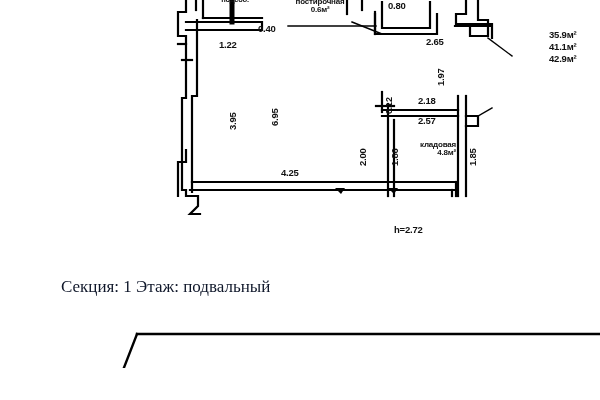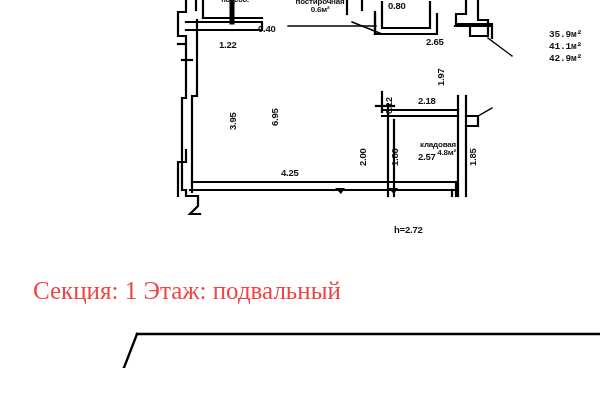--- a/index.html
+++ b/index.html
@@ -31,32 +31,33 @@
     font-family: "Liberation Sans", sans-serif;
     font-weight: bold;
     color: #111;
     white-space: nowrap;
     line-height: 1.05;
     letter-spacing: -0.2px;
   }
   .dim { font-size: 9.5px; }
   .dim-sm { font-size: 9px; }
   .room { font-size: 8px; text-align: center; }
-  .areas { font-size: 9.5px; line-height: 1.28; font-family: Liberation Mono, monospace; }
+  .areas { font-size: 9.5px; line-height: 1.28; }
   .vert {
     transform: rotate(-90deg);
     transform-origin: left top;
   }
   .caption {
     position: absolute;
     font-family: "Liberation Serif", serif;
-    font-size: 25px;
+    font-size: 17px;
     font-weight: normal;
-    color: #ef4444;
+    color: #0f172a;
     white-space: nowrap;
+    margin-left: 28px;
   }
 </style>
 </head>
 <body>
 
 <div id="page">
 
   <svg class="plan-svg" viewBox="0 0 600 260">
     <g fill="none" stroke="#000" stroke-width="2.2" stroke-linecap="square">
 
@@ -134,21 +135,21 @@
   <div class="lbl dim" style="left:219px; top:40px;">1.22</div>
   <div class="lbl dim" style="left:388px; top:1px;">0.80</div>
   <div class="lbl dim" style="left:393px; top:37px;margin-left:33px;">2.65</div>
 
   <div class="lbl dim vert" style="left:436px; top:86px;">1.97</div>
   <div class="lbl dim vert" style="left:228px; top:130px;">3.95</div>
   <div class="lbl dim vert" style="left:270px; top:126px;">6.95</div>
 
   <div class="lbl dim-sm vert" style="left:385px; top:114px;">0.12</div>
   <div class="lbl dim" style="left:418px; top:96px;">2.18</div>
-  <div class="lbl dim" style="left:418px; top:116px;margin-top:36px;">2.57</div>
+  <div class="lbl dim" style="left:418px; top:116px;">2.57</div>
 
   <div class="lbl dim vert" style="left:358px; top:166px;">2.00</div>
   <div class="lbl dim vert" style="left:390px; top:166px;">1.86</div>
   <div class="lbl dim vert" style="left:468px; top:166px;">1.85</div>
 
   <div class="lbl dim" style="left:281px; top:168px;">4.25</div>
 
   <div class="lbl areas" style="left:549px; top:29px;">
     <div>35.9м²</div>
     <div>41.1м²</div>

